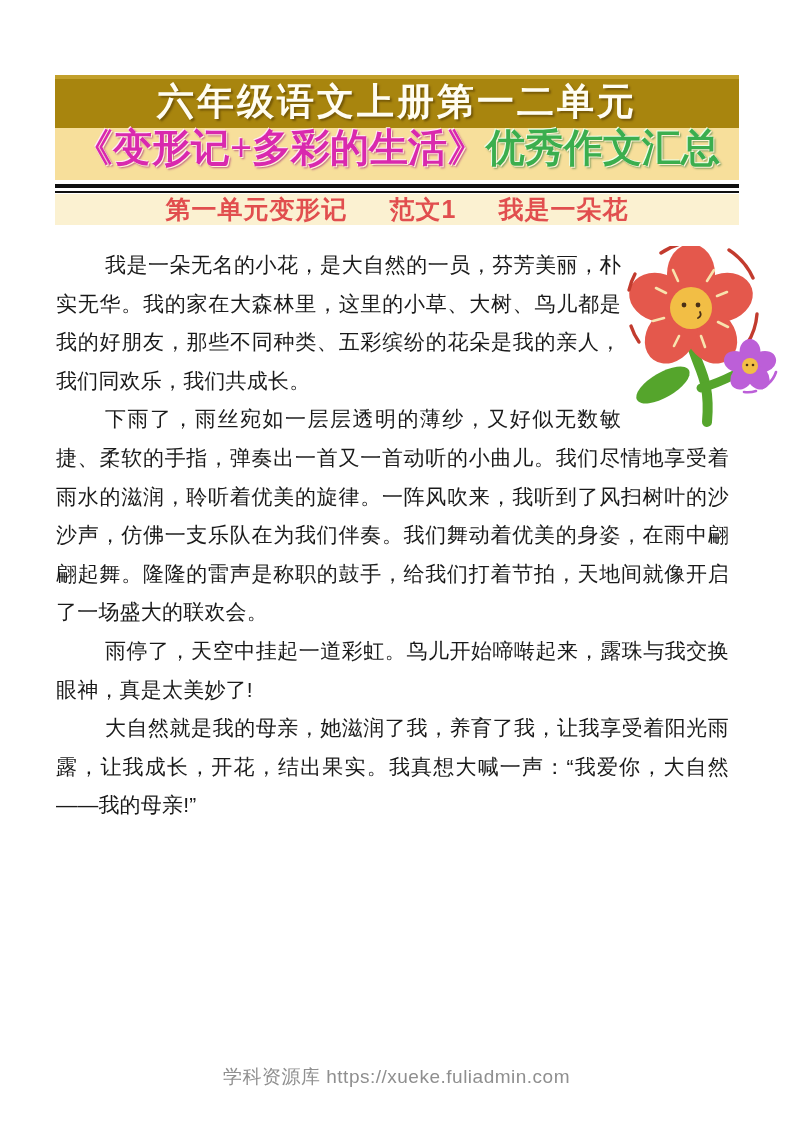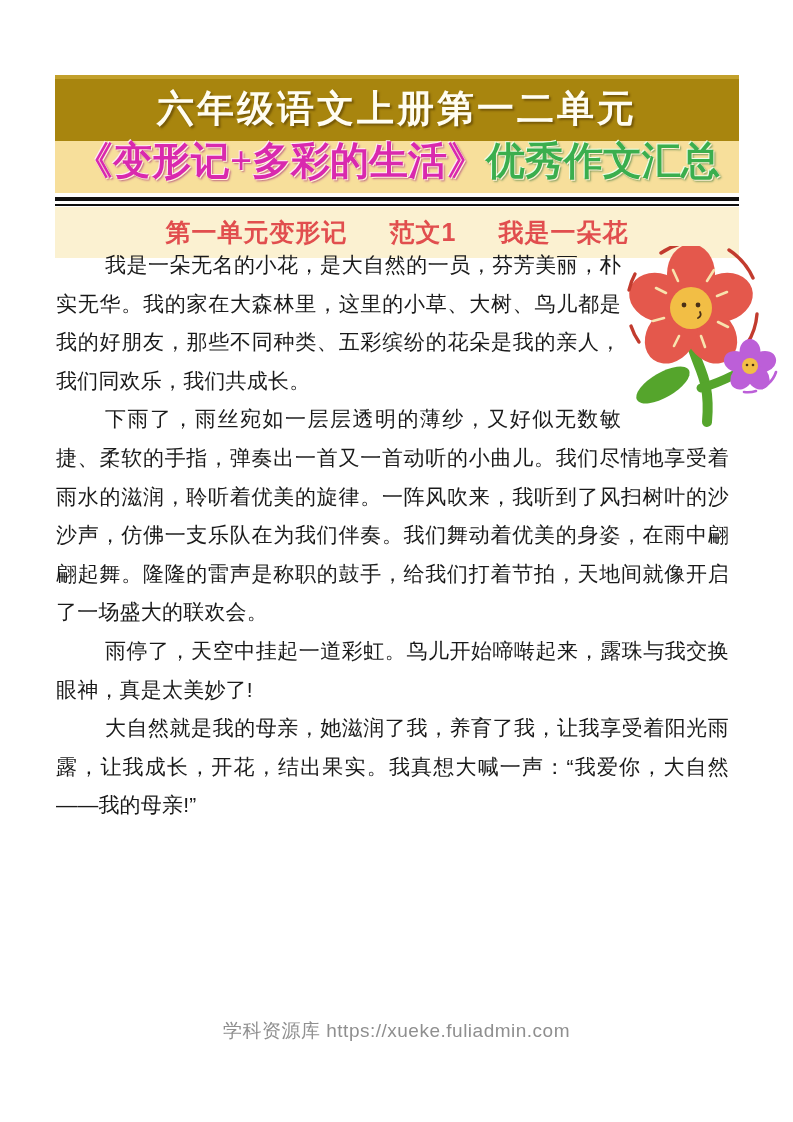--- a/index.html
+++ b/index.html
@@ -13,21 +13,21 @@
     --body-ink:#1A1A1A;
     --footer-gray:#8F8F8F;
   }
   html,body{margin:0;padding:0;background:#ffffff;}
   .page{
     position:relative;width:793px;height:1122px;background:#ffffff;overflow:hidden;
     font-family:"Liberation Sans","DejaVu Sans",sans-serif;
   }
   .header{position:absolute;left:55px;top:75px;width:684px;}
   .banner-gold{
-    height:66px;display:flex;align-items:center;justify-content:center;
+    height:53px;display:flex;align-items:center;justify-content:center;
     background:linear-gradient(180deg,var(--banner-gold-light) 0 4px,var(--banner-gold) 4px 100%);
   }
   .banner-gold .banner-title{
     font-family:"Liberation Serif","DejaVu Serif",serif;font-weight:bold;
     font-size:37px;color:#FFFDF2;letter-spacing:3px;
     text-shadow:2px 2px 2px rgba(70,45,0,.5);
     line-height:1;white-space:nowrap;
   }
   .banner-cream{
     height:52px;display:flex;justify-content:center;
@@ -41,37 +41,37 @@
   }
   .series-subtitle{
     color:var(--title-green);
     text-shadow:1px 1px 0 #fff3d6,-1px -1px 0 #eaffe9,2px 2px 2px rgba(20,95,40,.5);
   }
   .double-rule{
     height:9px;margin-top:4px;
     background:linear-gradient(180deg,#0F0F0F 0 4px,transparent 4px 7px,#0F0F0F 7px 9px);
   }
   .section-bar{
-    height:51px;margin-top:1px;background:var(--heading-cream);
+    height:31px;margin-top:1px;background:var(--heading-cream);
     display:flex;align-items:center;justify-content:center;
     font-size:25px;font-weight:bold;color:var(--heading-red);
     letter-spacing:1px;white-space:nowrap;
   }
   .section-bar .sep{width:42px;}
   .article{
     position:absolute;left:0;top:238px;width:793px;box-sizing:border-box;
     padding:8px 64px 0 56px;
     font-size:21px;line-height:38.6px;color:var(--body-ink);
     text-align:justify;letter-spacing:0.2px;
   }
   .article p{margin:0;text-indent:49px;}
   .flower-float{float:right;width:160px;height:184px;margin-right:-52px;}
   .flower-float svg{display:block;}
   .footer{
-    position:absolute;left:0;top:1018px;width:100%;text-align:center;
+    position:absolute;left:0;top:1064px;width:100%;text-align:center;
     font-size:19px;color:var(--footer-gray);letter-spacing:.5px;
   }
 </style>
 </head>
 <body>
 
 <div class="page">
 
   <div class="header">
     <div class="banner-gold">

